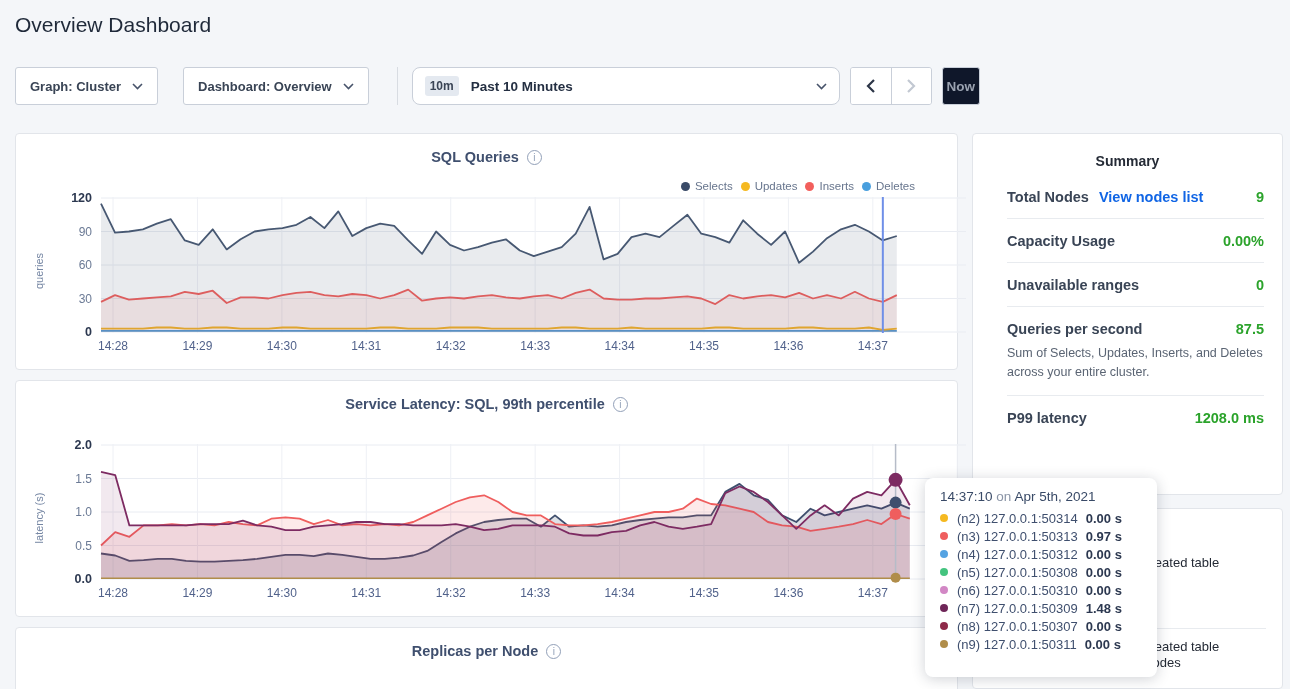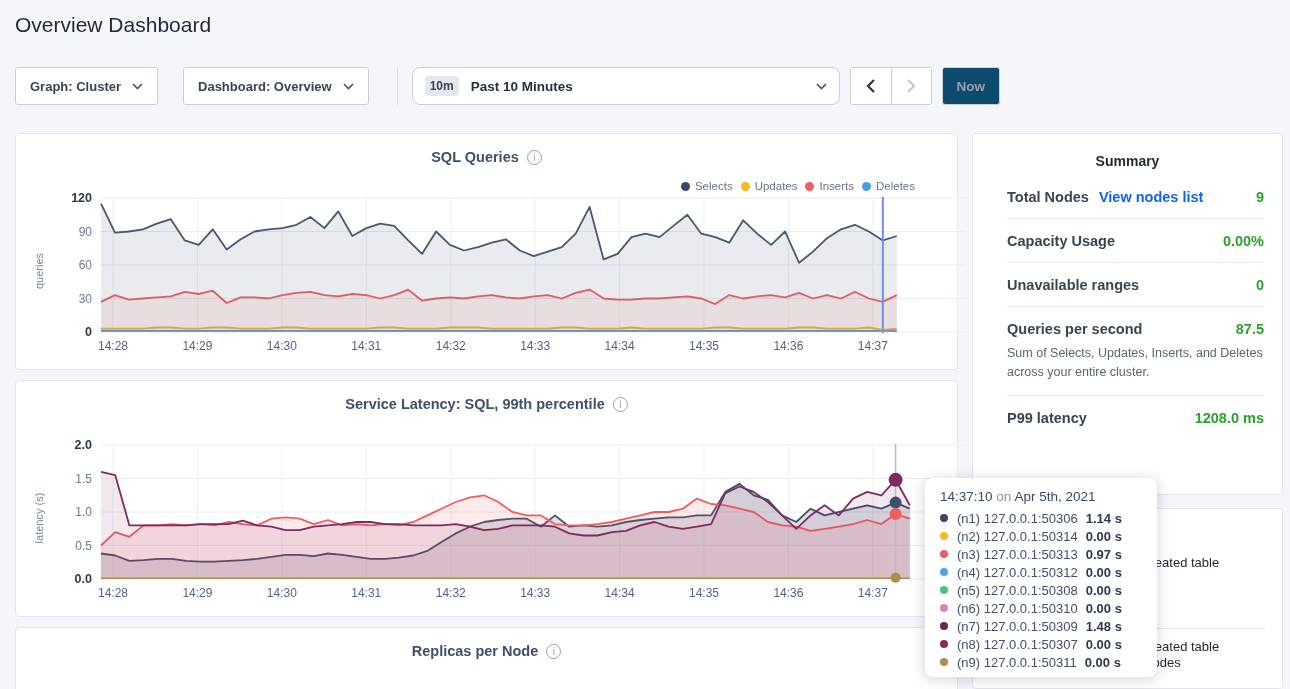--- a/index.html
+++ b/index.html
@@ -20,21 +20,21 @@
   }
   .dd { padding:12px 14px; gap:11px; margin-right:25px; }
   .vdiv { width:1px; background:#d8dce2; margin:0 14px 0 3px; }
   .timesel { width:428px; padding:0 12px; gap:12px;border-radius:8px; }
   .badge { background:#e4e9f0; border-radius:3px; font-weight:700; font-size:12px; padding:3px 5px; color:#3a4455; }
   .tlabel { font-weight:700; font-size:13.5px; color:#242f42; }
   .timesel .chev { margin-left:auto; }
   .btngroup { display:flex; margin-left:10px; border:1px solid #c9cfd9; border-radius:3px; overflow:hidden; background:#fff; }
   .btngroup button { width:40px; border:none; background:#fff; display:flex; align-items:center; justify-content:center; cursor:pointer; }
   .btngroup button + button { border-left:1px solid #c9cfd9; }
-  .now-btn { margin-left:10px; width:58px; justify-content:center; color:#9aa2b0; font-size:13.5px; background:#0c4a6e; }
+  .now-btn { margin-left:10px; width:38px; justify-content:center; color:#9aa2b0; font-size:13.5px; background:#0f172a; }
 
   
   .card { position:absolute; background:#fff; border:1px solid #e2e5ea; border-radius:4px; }
   #sql-card     { left:15px;  top:133px; width:943px; height:237px; }
   #lat-card     { left:15px;  top:380px; width:943px; height:237px; }
   #rep-card     { left:15px;  top:627px; width:943px; height:80px; }
   #summary-card { left:972px; top:133px; width:311px; height:362px; }
   #events-card  { left:972px; top:508px; width:311px; height:181px; }
 
   .chart-head { text-align:center; margin-top:15px; font-size:14.5px; font-weight:700; color:#3f4f6e; }
@@ -305,25 +305,20 @@
   <div class="ev-frag" style="left:173px; top:146px;">codes</div>
 </section>
 
 <div class="tooltip">
   <div class="tt-title">
     <span>14:37:10</span>
     <span class="tt-on">on</span>
     <span>Apr 5th, 2021</span>
   </div>
   <div class="tt-row">
-      <span class="tt-dot" style="background: rgb(59, 74, 104);"></span>
-      <span>(n1) 127.0.0.1:50306</span>
-      <span class="tt-val">1.14 s</span>
-    </div>
-  <div class="tt-row">
       <span class="tt-dot" style="background: rgb(245, 185, 33);"></span>
       <span>(n2) 127.0.0.1:50314</span>
       <span class="tt-val">0.00 s</span>
     </div>
   <div class="tt-row">
       <span class="tt-dot" style="background: rgb(239, 94, 94);"></span>
       <span>(n3) 127.0.0.1:50313</span>
       <span class="tt-val">0.97 s</span>
     </div>
   <div class="tt-row">

